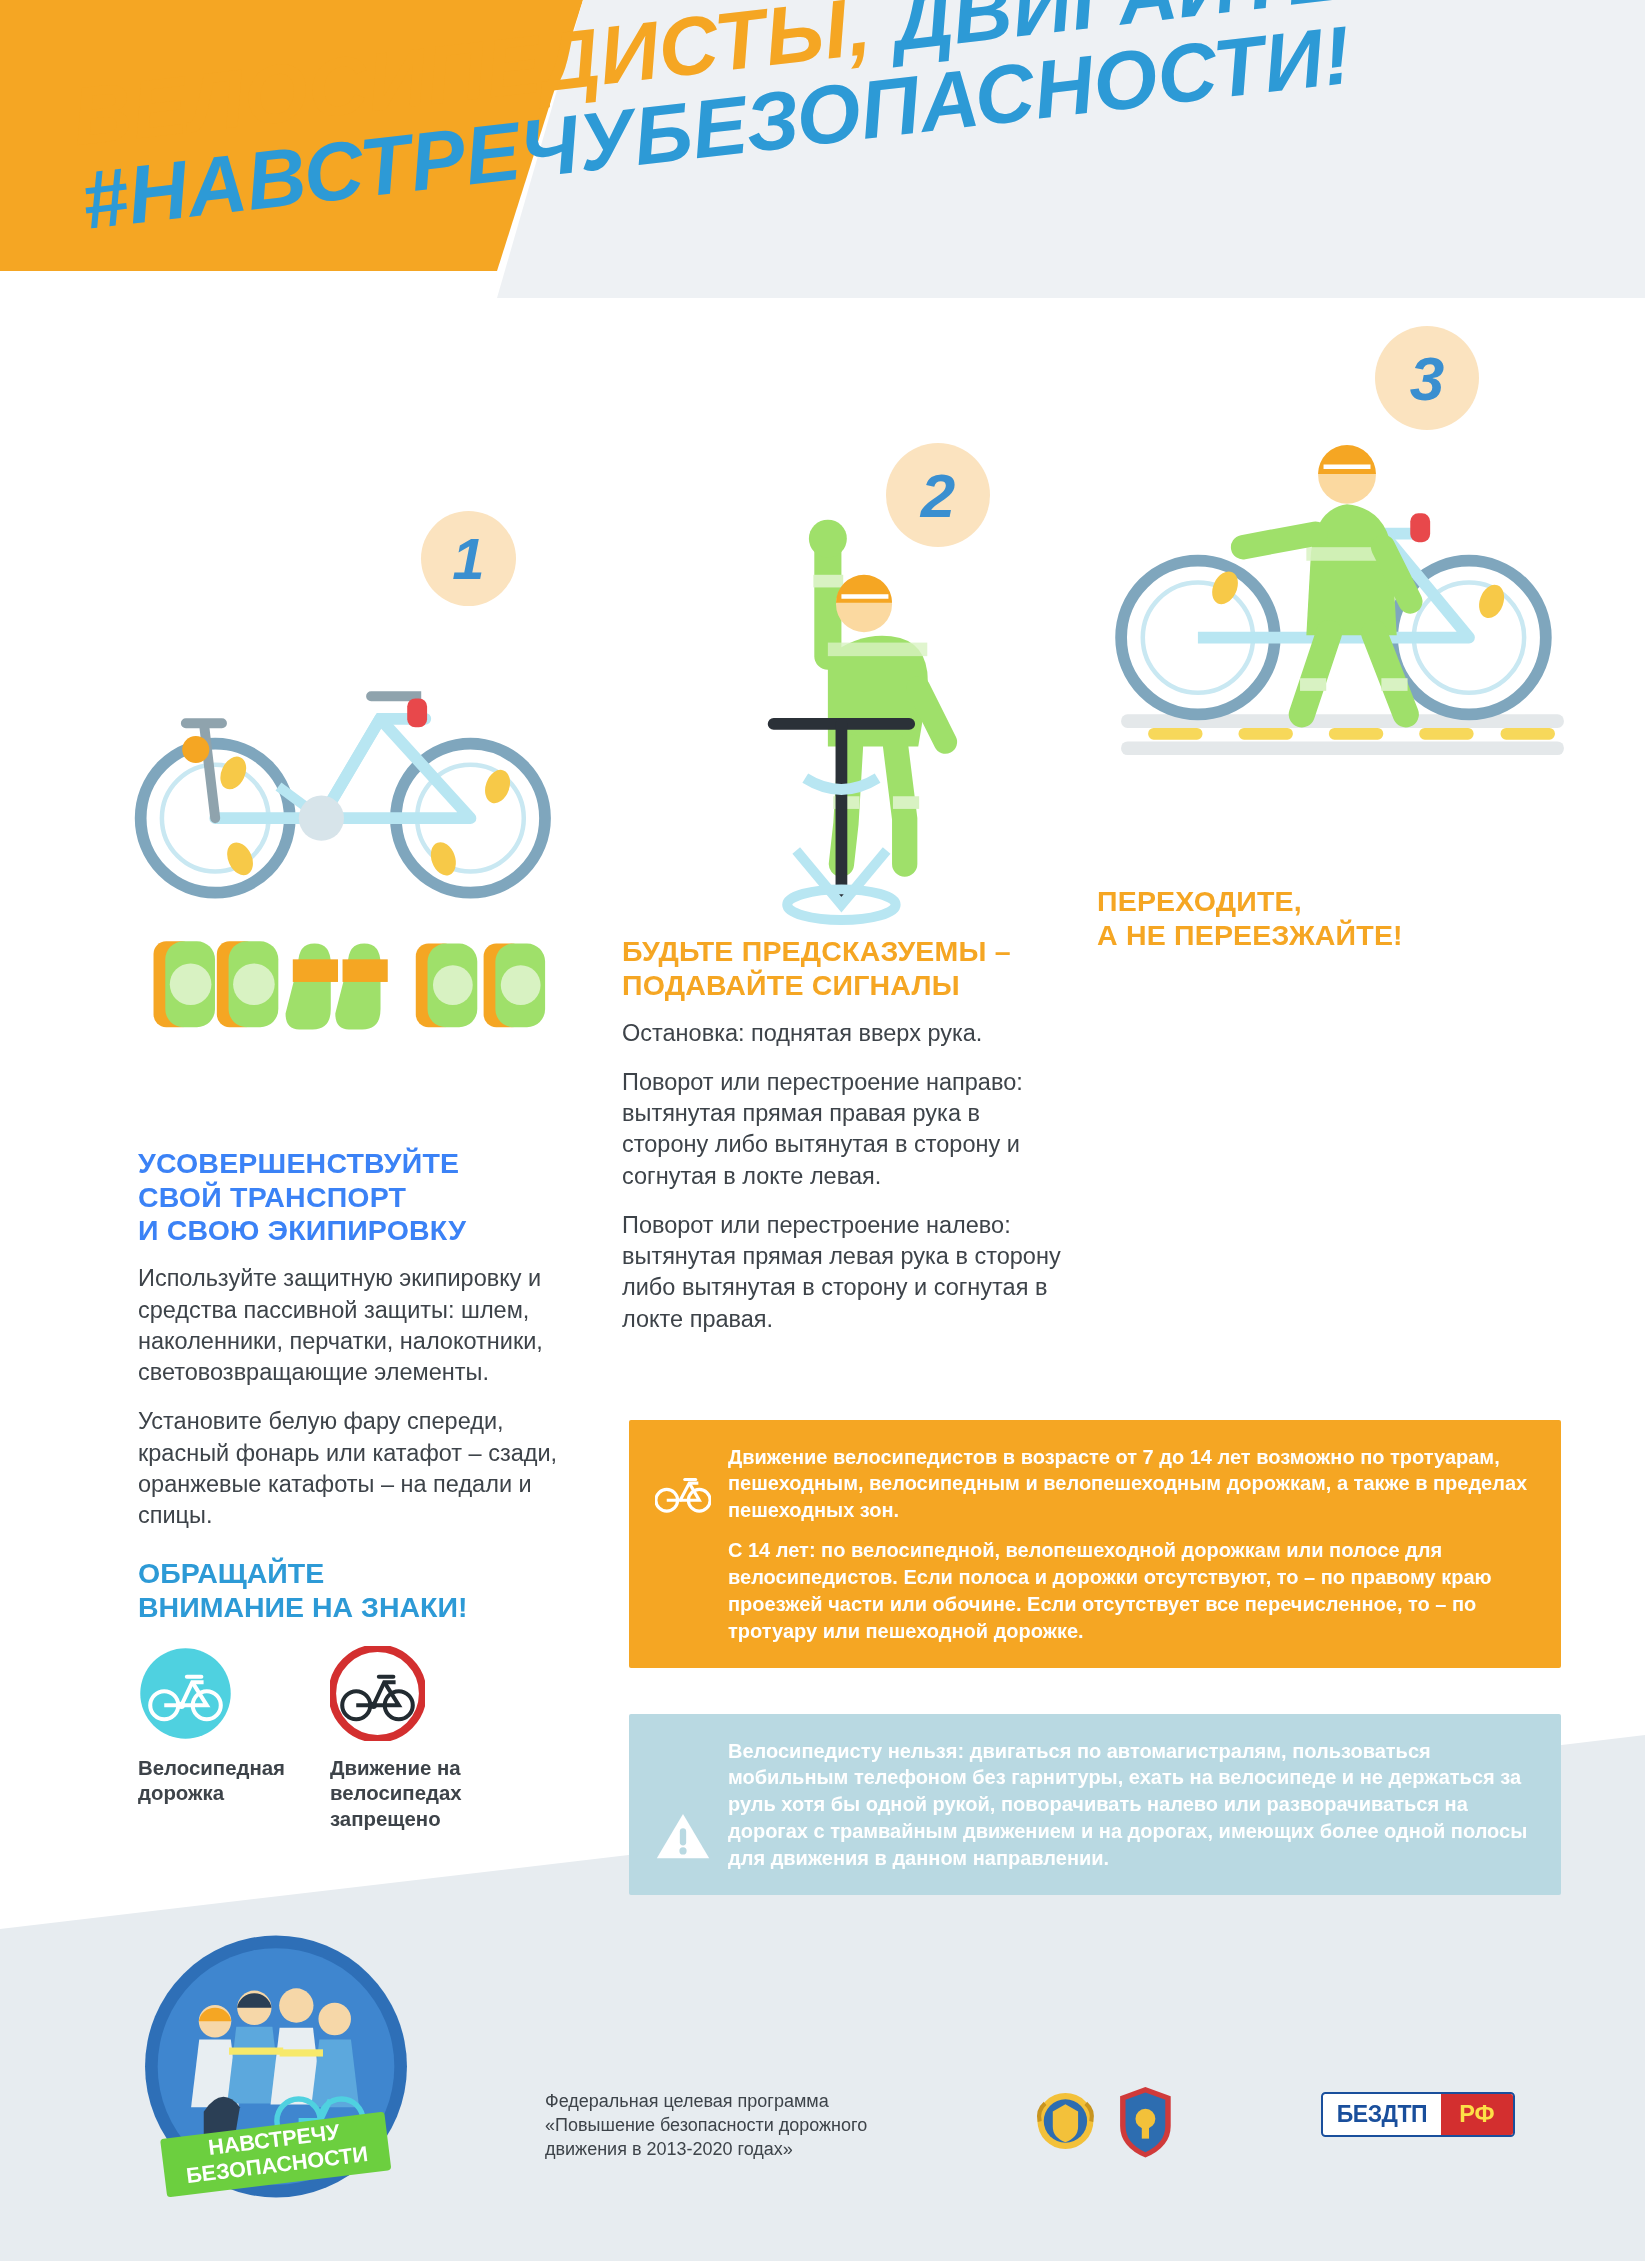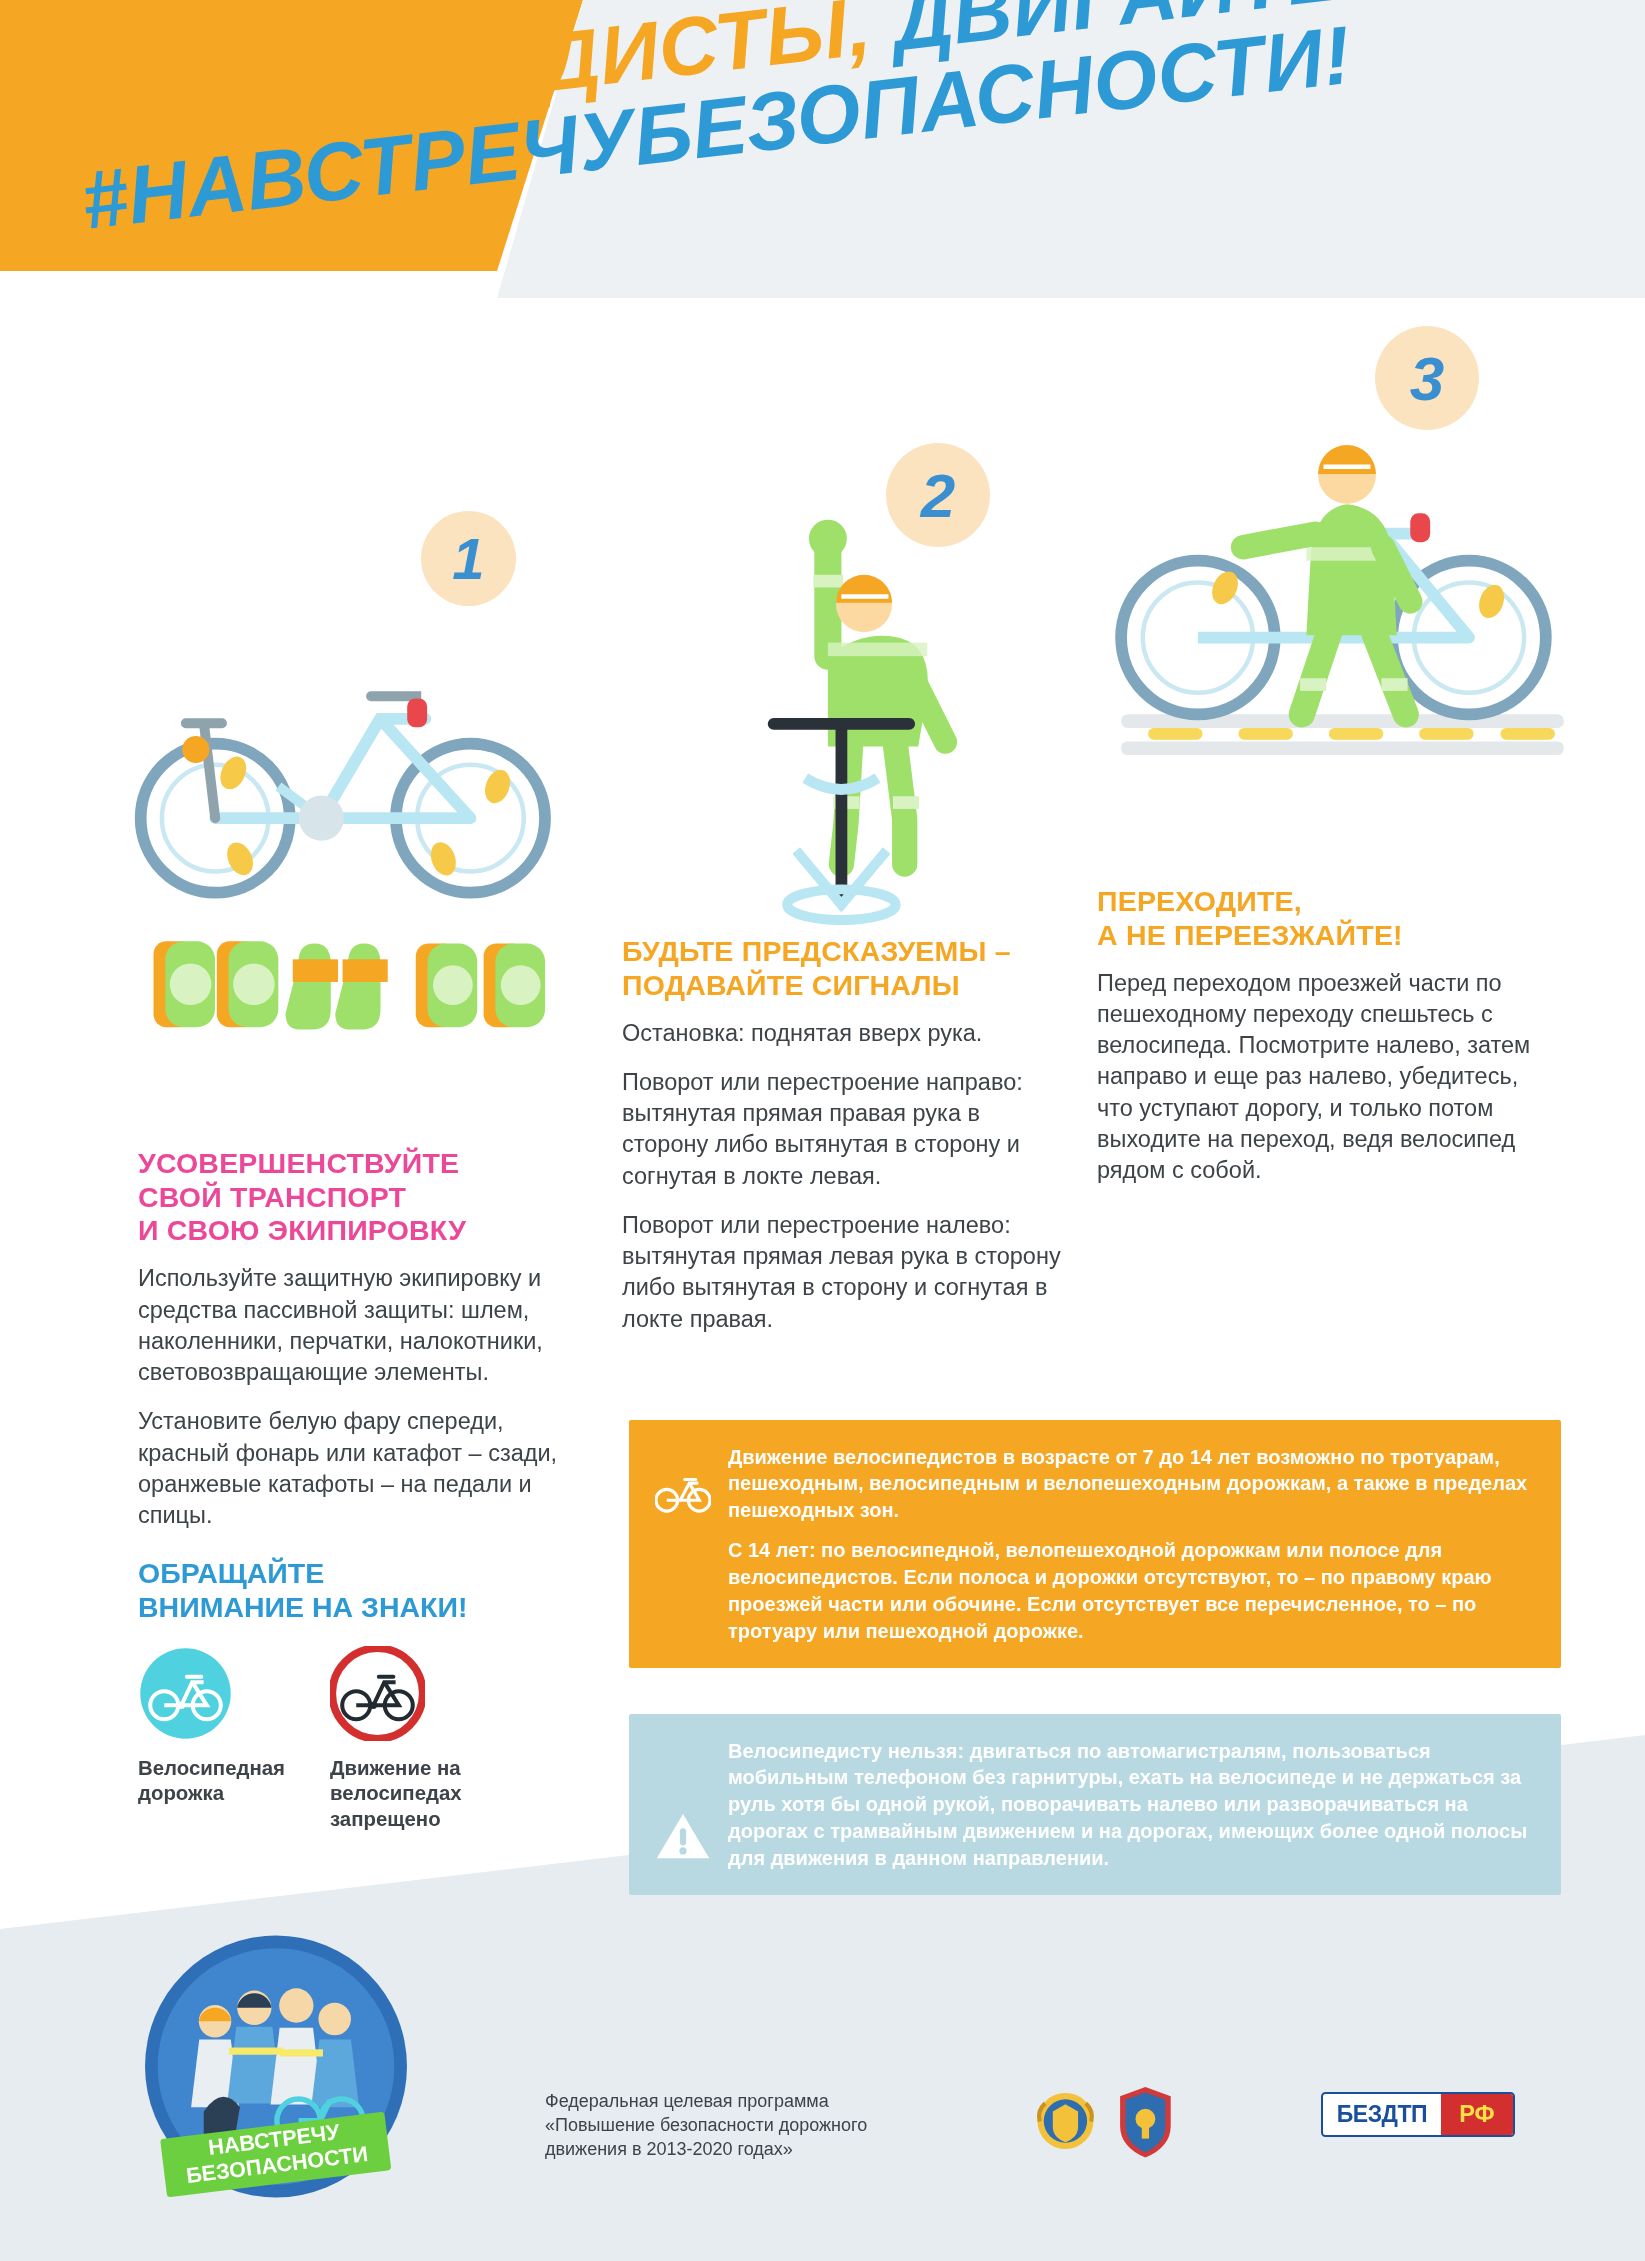--- a/index.html
+++ b/index.html
@@ -135,21 +135,21 @@
 
   .head-orange {
     color: #f5a623;
     font-weight: bold;
     font-size: 28.5px;
     line-height: 1.18;
     margin: 0 0 15.4px 0;
     letter-spacing: 0.2px;
   }
   .head-blue {
-    color: #ec4899;
+    color: #3b82f6;
     font-weight: bold;
     font-size: 28.5px;
     line-height: 1.18;
     margin: 0 0 15.4px 0;
     letter-spacing: 0.2px;
   }
 
   p.body {
     font-size: 23.5px;
     line-height: 1.33;
@@ -435,21 +435,20 @@
     <p class="body">Остановка: поднятая вверх рука.</p>
     <p class="body">Поворот или перестроение направо: вытянутая прямая правая рука в сторону либо вы­тянутая в сторону и согнутая в локте левая.</p>
     <p class="body">Поворот или перестроение налево: вытянутая прямая левая рука в сторону либо вытянутая в сторону и согнутая в локте правая.</p>
   </div>
 
   <div class="col col-3">
     <div class="head-orange">
       <span>ПЕРЕХОДИТЕ,</span><br>
       <span>А НЕ ПЕРЕЕЗЖАЙТЕ!</span>
     </div>
-    <p class="body">Перед переходом проезжей части по пешеходному переходу спешьтесь с велосипеда. По­смотрите налево, затем направо и еще раз налево, убедитесь, что уступают дорогу, и только потом выходите на переход, ведя велосипед рядом с собой.</p>
   </div>
 
   <div class="signs-row">
     <div class="sign-item s1">
       <svg width="95" height="95" viewBox="0 0 210 210" xmlns="http://www.w3.org/2000/svg">
         <circle cx="105" cy="105" r="100" fill="#4fd1e0"></circle>
         <g fill="none" stroke="#ffffff" stroke-width="9">
           <circle cx="58" cy="131" r="31"></circle>
           <circle cx="152" cy="131" r="31"></circle>
           <path d="M58 131 L96 131 L120 80 L145 80"></path>

